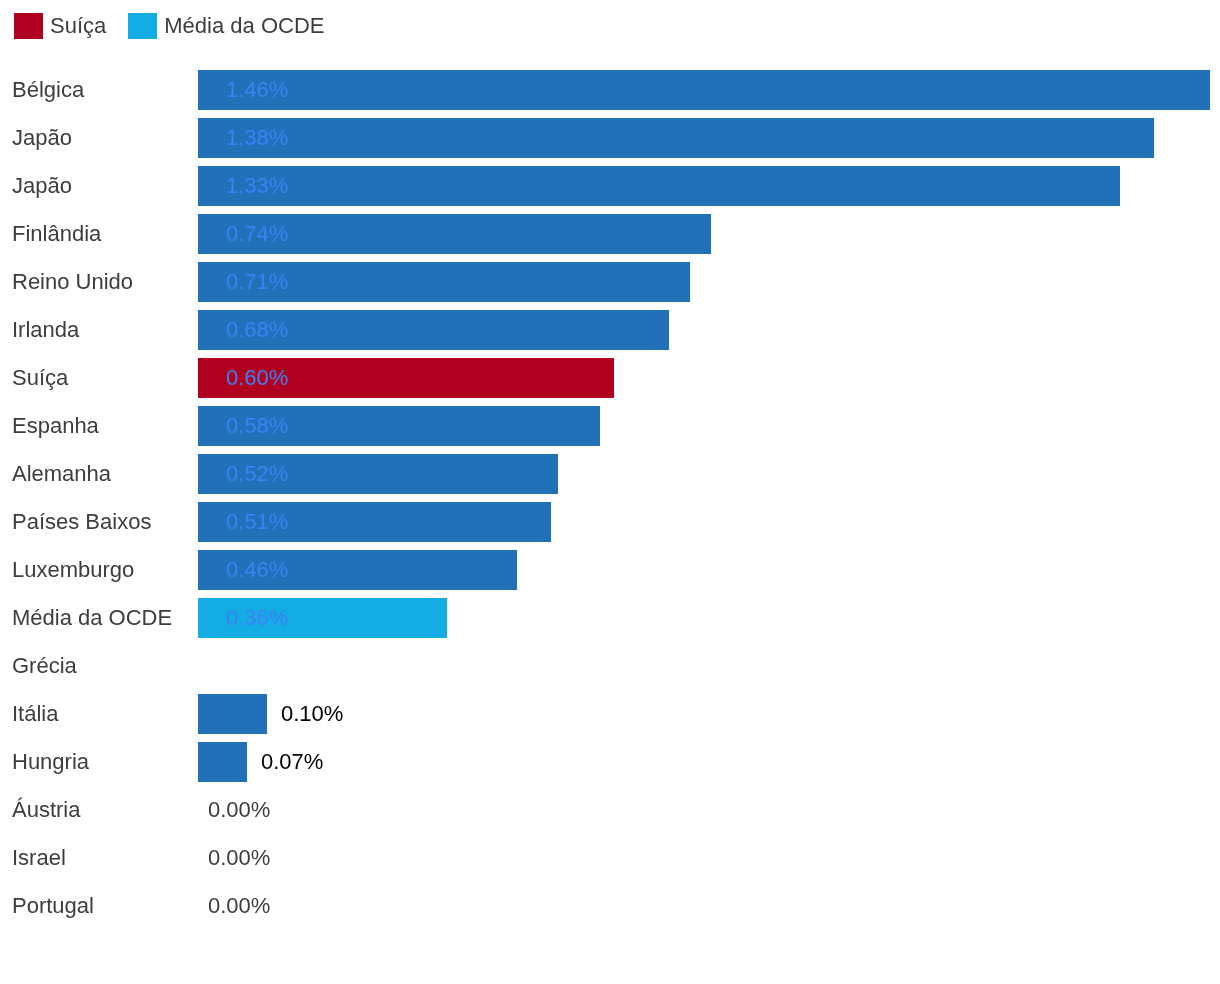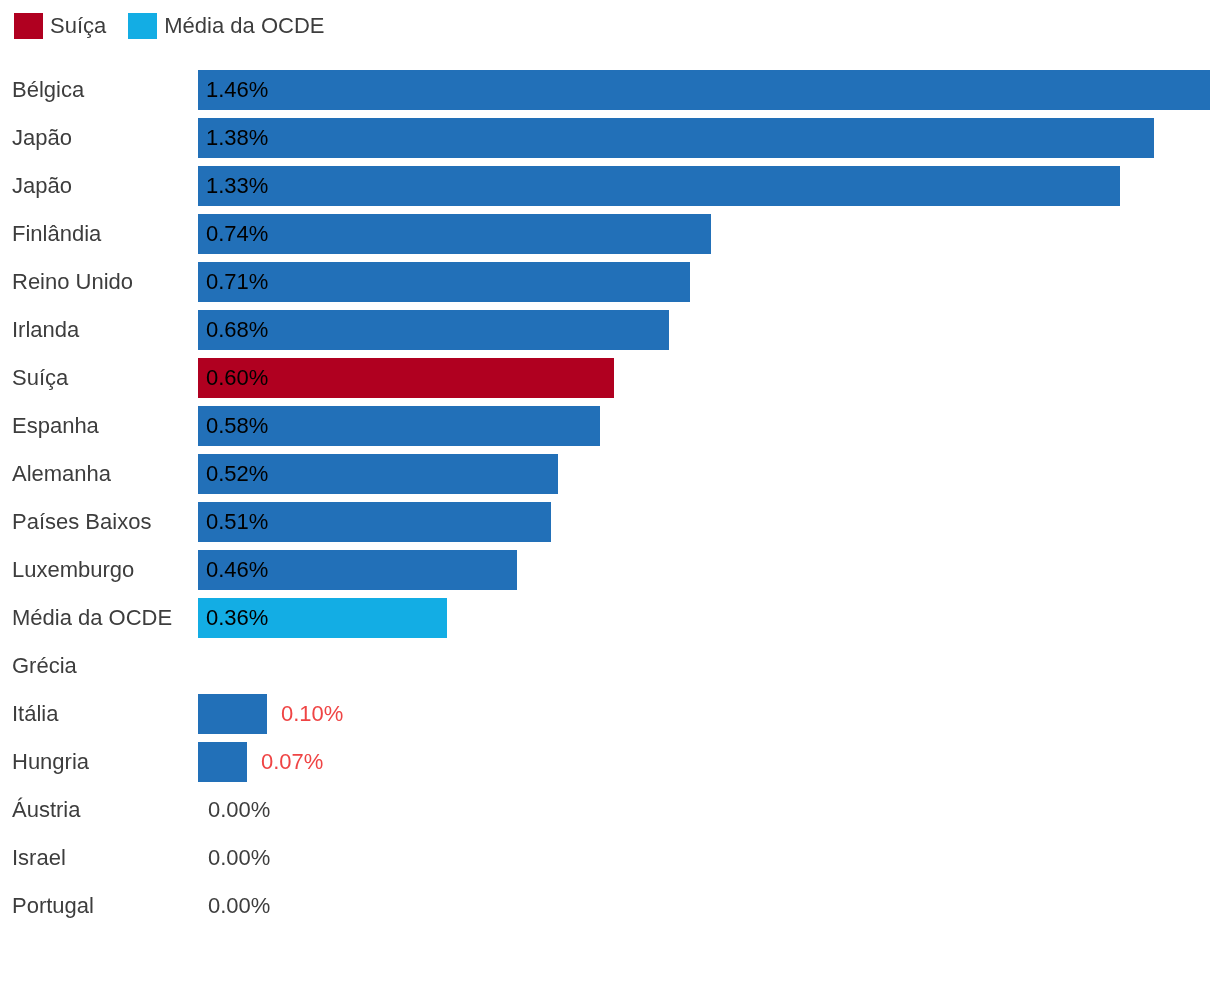--- a/index.html
+++ b/index.html
@@ -88,25 +88,25 @@
 
   .bar-value {
     position: absolute;
     top: 4px;
     height: 40px;
     line-height: 40px;
     font-size: 22px;
     white-space: nowrap;
   }
   .bar-value.inside {
-    left: 8px;
+    left: 28px;
+    color: #3b82f6;
+  }
+  .bar-value.outside {
     color: #000000;
-  }
-  .bar-value.outside {
-    color: #ef4444;
   }
   .bar-value.zero {
     left: 10px;
     color: #3d3d3d;
   }
 </style>
 </head>
 <body>
 
 <div id="chart-root">

